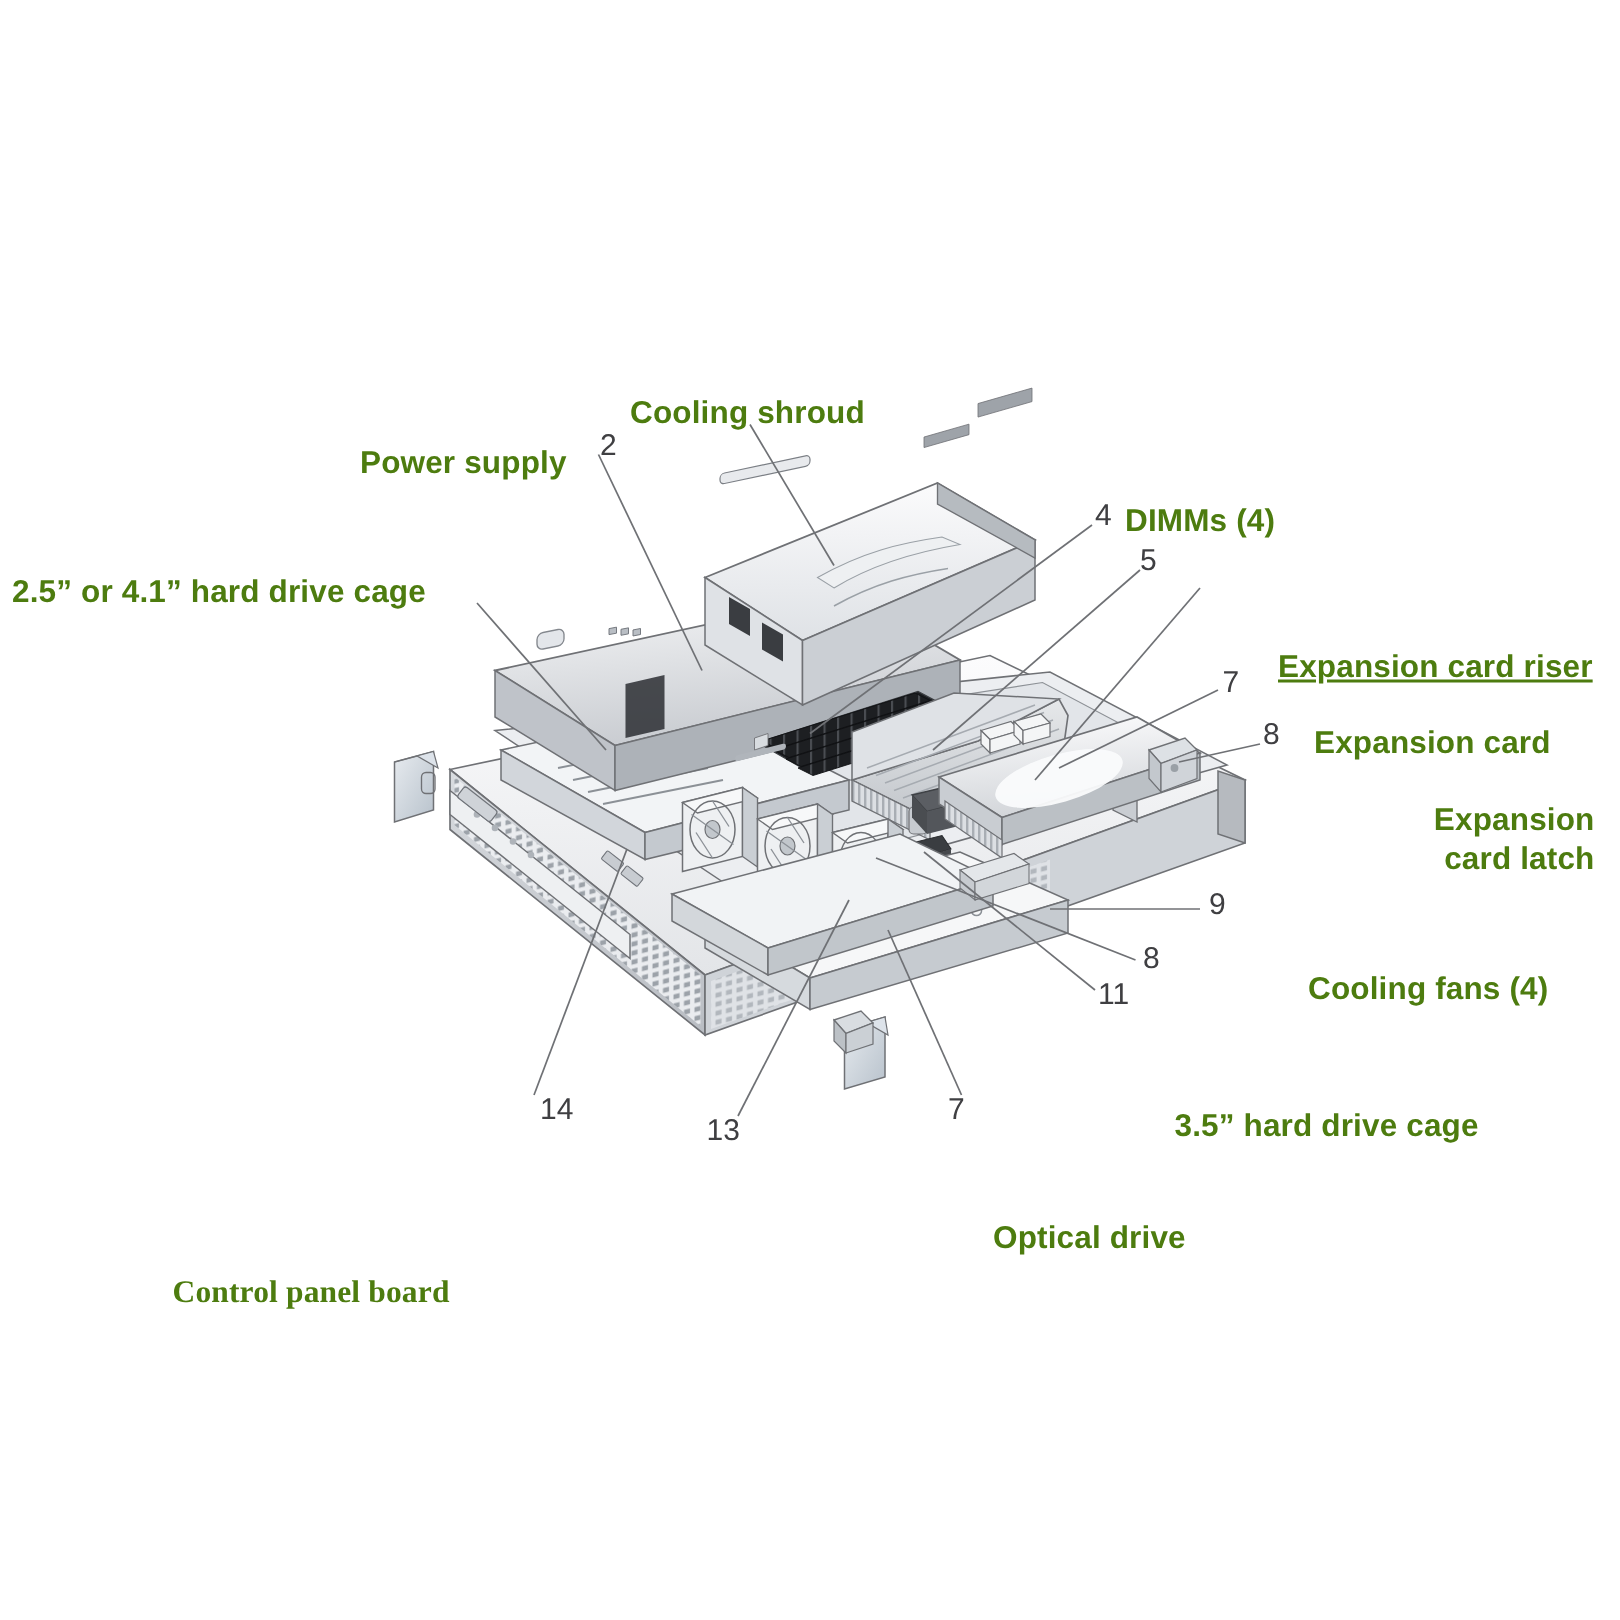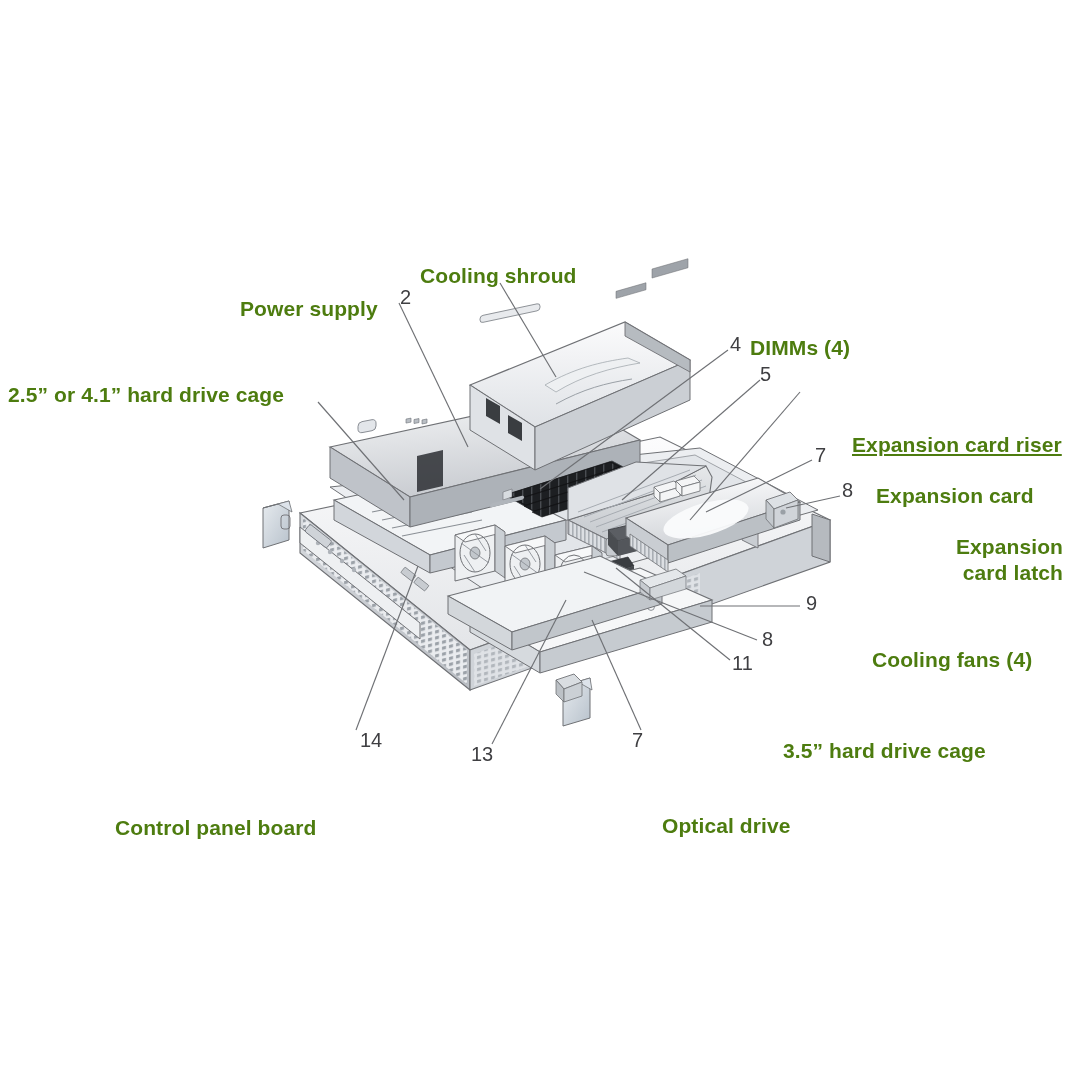--- a/index.html
+++ b/index.html
@@ -367,18 +367,18 @@
   <div class="lbl" style="left:876px;top:483px;">Expansion card</div>
 
   <div class="lbl r" style="left:863px;top:534px;width:200px;">Expansion
 card latch</div>
 
   <div class="lbl" style="left:872px;top:647px;">Cooling fans (4)</div>
 
 
   <div class="lbl" style="left:783px;top:738px;">3.5” hard drive cage</div>
 
-  <div class="lbl" style="left:115px;top:815px;">Control panel board</div>
+  <div class="lbl" style="left:115px;top:848px;font-family:Liberation Serif, serif;">Control panel board</div>
 
 
   <div class="lbl" style="left:662px;top:813px;">Optical drive</div>
 
 </div>
 
 </body></html>

